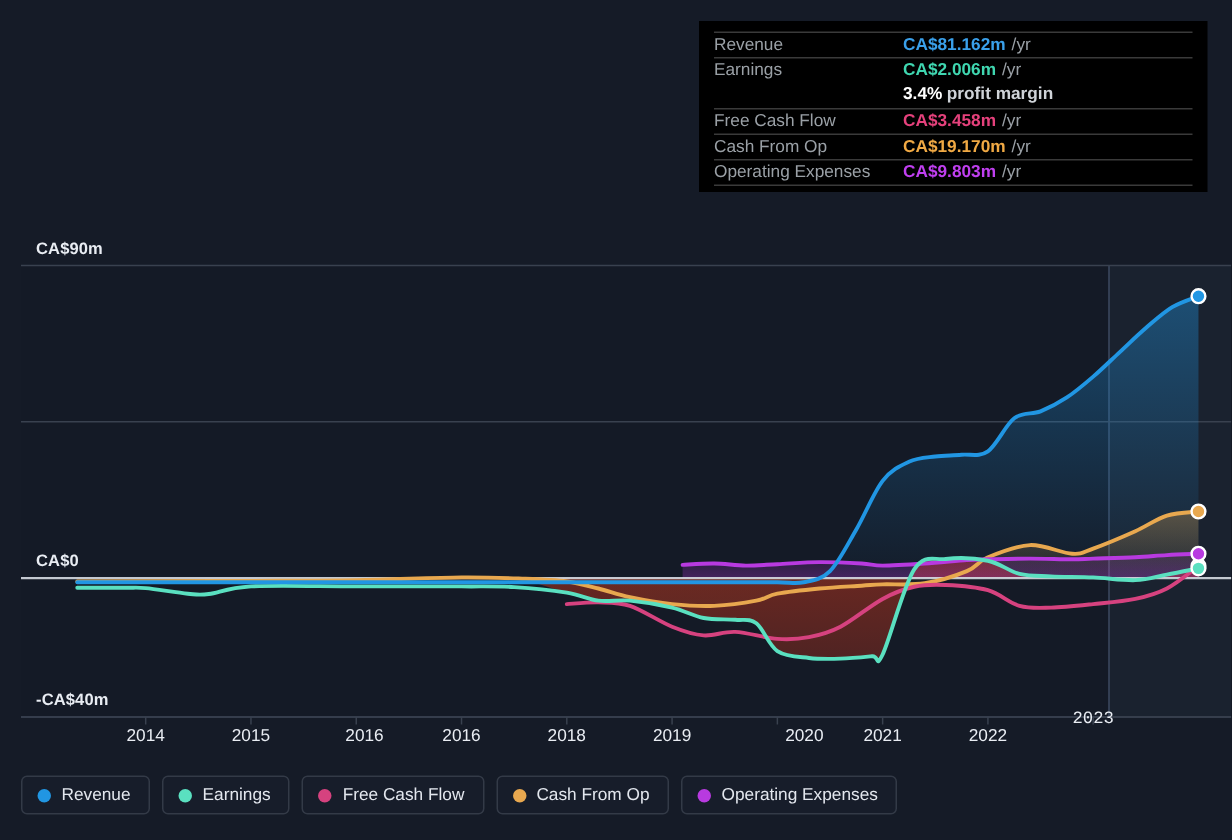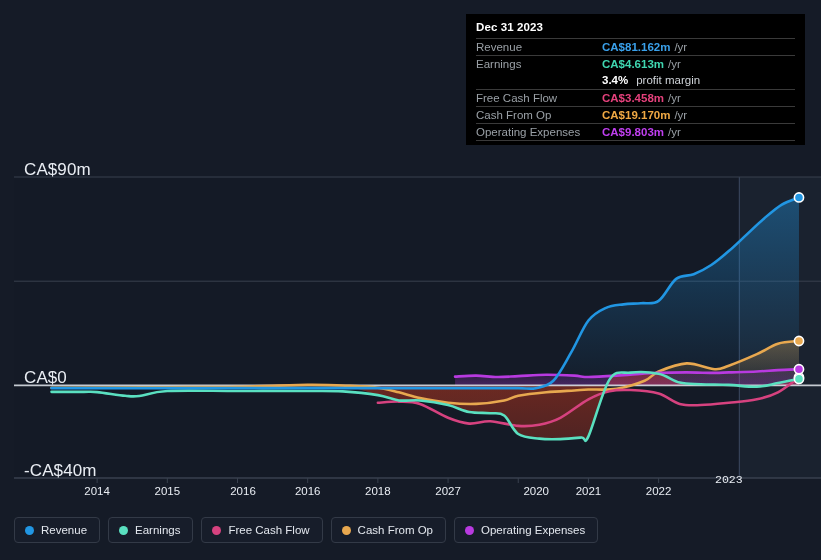--- a/index.html
+++ b/index.html
@@ -21,23 +21,24 @@
     position: absolute;
     left: 0; top: 0;
     width: 821px; height: 500px;
   }
   .plot-svg { position: absolute; left: 0; top: 0; }
 
   
   .ylabel {
     position: absolute;
     color: #e9edf3;
-    font-size: 17px;
+    font-size: 11px;
     letter-spacing: .1px;
     white-space: nowrap;
+    font-weight: bold;
   }
   .xlabel {
     position: absolute;
     color: #e9edf3;
     font-size: 11.5px;
     text-align: right;
     white-space: nowrap;
     transform: translateX(-50%);
   }
 
@@ -67,21 +68,21 @@
   }
   .tt-row.no-rule { border-top: none; }
   .tt-label {
     color: #9aa0a6;
     width: 126px;
     flex: none;
     white-space: nowrap;
   }
   .tt-val { font-weight: bold; white-space: nowrap; }
   .tt-unit { color: #9aa0a6; font-weight: normal; margin-left: 4px; }
-  .tt-sub { color: #cfd3d8; font-weight: normal; margin-left: 8px; }
+  .tt-sub { color: #cfd3d8; font-weight: bold; margin-left: 3px; }
   .tt-bottom-rule {
     border-top: 1px solid #3a3a3a;
     height: 0;
   }
 
   
   .legend {
     position: absolute;
     left: 14px; top: 517px;
     display: flex;
@@ -172,38 +173,37 @@
       <div class="ylabel" style="left: 24px; top: 160px;">CA$90m</div>
       <div class="ylabel" style="left: 24px; top: 368.385px;">CA$0</div>
       <div class="ylabel" style="left: 24px; top: 461px;">-CA$40m</div>
     </div>
   <div id="x-axis-labels">
       <div class="xlabel" style="left: 97.1296px; top: 485px;">2014</div>
       <div class="xlabel" style="left: 167.315px; top: 485px;">2015</div>
       <div class="xlabel" style="left: 243px; top: 485px;">2016</div>
       <div class="xlabel" style="left: 307.685px; top: 485px;">2016</div>
       <div class="xlabel" style="left: 377.87px; top: 485px;">2018</div>
-      <div class="xlabel" style="left: 448.056px; top: 485px;">2027</div>
+      <div class="xlabel" style="left: 448.056px; top: 485px;">2019</div>
       <div class="xlabel" style="left: 518.241px; top: 485px; margin-left: 18px;">2020</div>
       <div class="xlabel" style="left: 588.426px; top: 485px;">2021</div>
       <div class="xlabel" style="left: 658.611px; top: 485px;">2022</div>
       <div class="xlabel" style="left: 728.796px; top: 473px; font-family: Liberation Mono, monospace;">2023</div>
     </div>
 
   <div class="tooltip">
-    <div class="tt-title">Dec 31 2023</div>
     <div id="tt-rows">
         <div class="tt-row">
           <span class="tt-label">Revenue</span>
           <span class="tt-val" style="color: rgb(58, 160, 234);">CA$81.162m</span>
           <span class="tt-unit">/yr</span>
         </div>
         <div class="tt-row">
           <span class="tt-label">Earnings</span>
-          <span class="tt-val" style="color: rgb(63, 214, 176);">CA$4.613m</span>
+          <span class="tt-val" style="color: rgb(63, 214, 176);">CA$2.006m</span>
           <span class="tt-unit">/yr</span>
         </div>
         <div class="tt-row no-rule">
           <span class="tt-label"></span>
           <span class="tt-val" style="color: rgb(255, 255, 255);">3.4%</span>
           <span class="tt-sub">profit margin</span>
         </div>
         <div class="tt-row">
           <span class="tt-label">Free Cash Flow</span>
           <span class="tt-val" style="color: rgb(229, 65, 124);">CA$3.458m</span>

